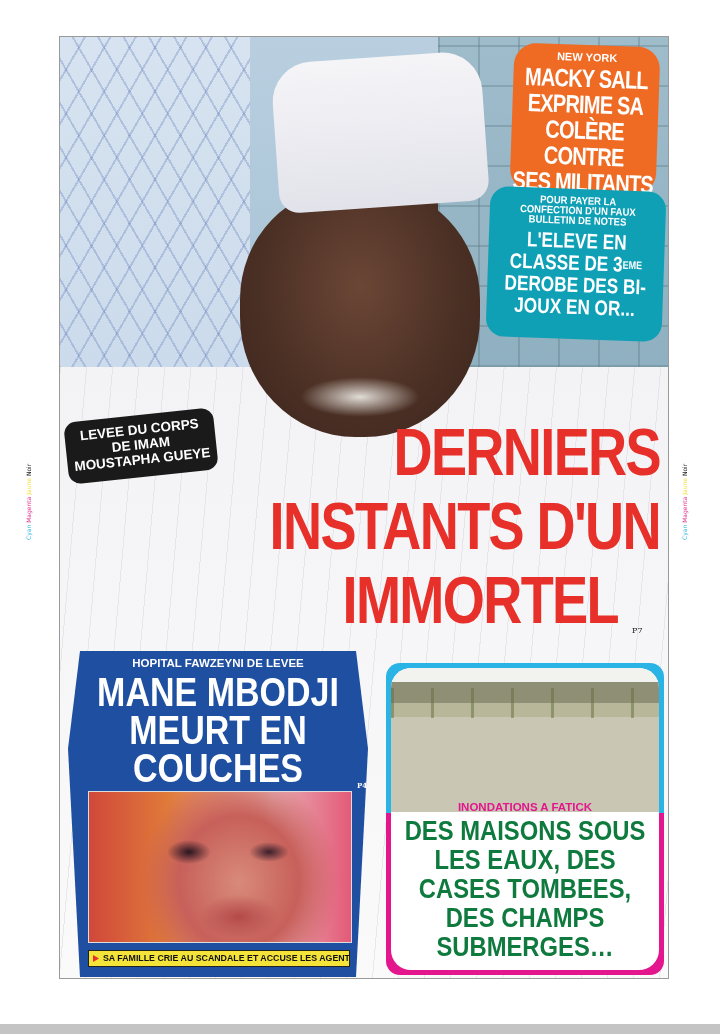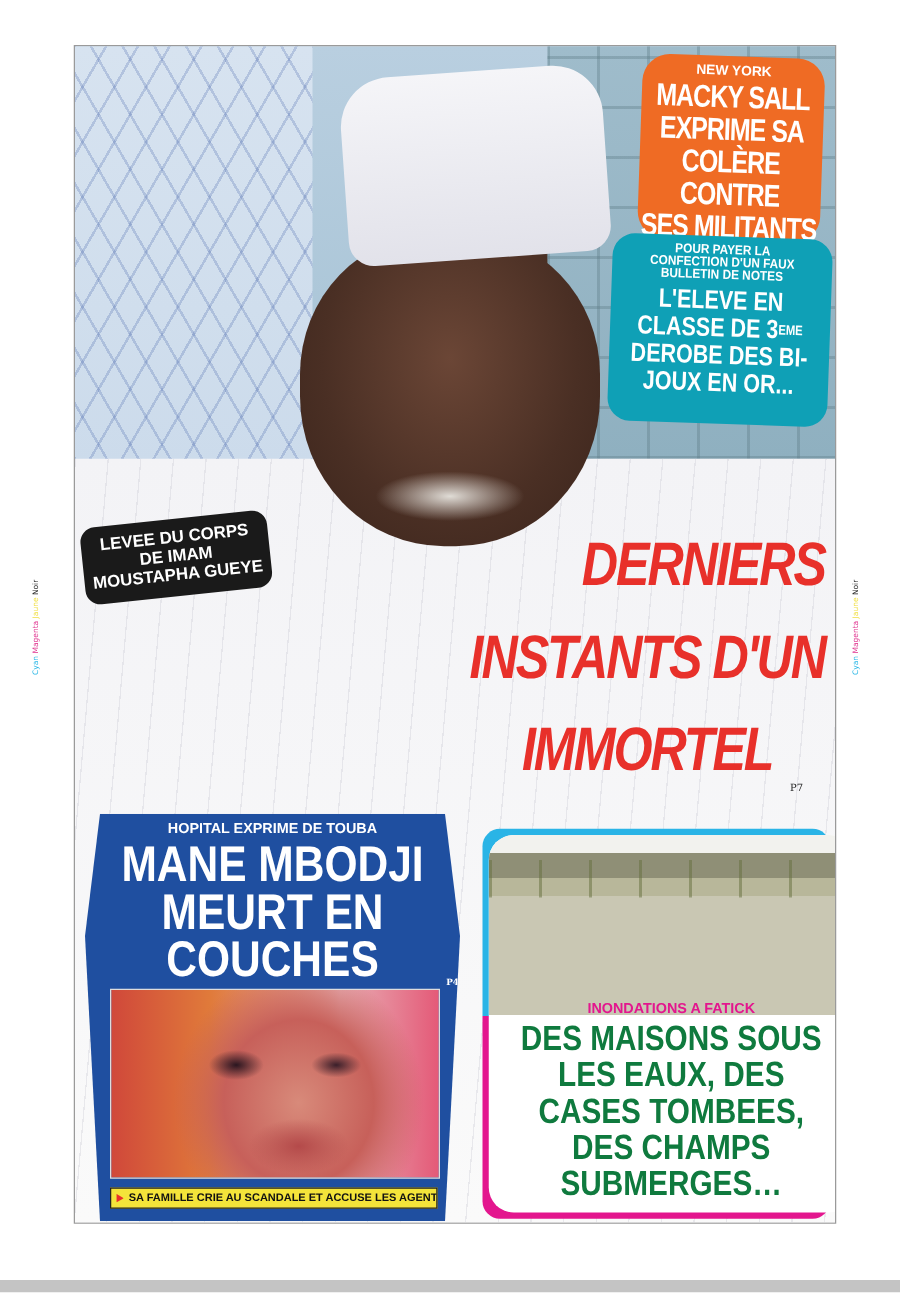--- a/index.html
+++ b/index.html
@@ -106,22 +106,22 @@
   .box-black {
     position:absolute; left:6px; top:378px; width:150px; height:62px;
     background:#1a1a1a; border-radius:12px; transform:rotate(-6deg);
     color:#fff; text-align:center; font-weight:bold; font-size:13.5px; line-height:15px;
     padding-top:7px; box-sizing:border-box;
   }
 
   
   .headline {
     position:absolute; left:40px; top:378px; width:560px; text-align:right;
-    color:#e8302a; font-weight:900; font-style:italic; font-family:"Liberation Sans", sans-serif;
-    font-size:49px; line-height:74px; letter-spacing:-2px;
+    color:#e8302a; font-weight:900; font-family:"Liberation Sans", sans-serif;
+    font-size:66px; line-height:74px; letter-spacing:-2px;
   }
   .headline .line { display:block; transform:scaleX(.82); transform-origin:right top; white-space:nowrap; }
   .p7 { position:absolute; left:572px; top:589px; font-family:"DejaVu Serif", serif; font-size:8px; font-weight:normal; color:#222; }
 
   
   .box-blue {
     position:absolute; left:8px; top:614px; width:300px; height:326px;
     background:#1f4fa0; clip-path:polygon(4% 0%, 96% 0%, 100% 30%, 96% 100%, 4% 100%, 0% 30%);
     color:#fff; text-align:center;
   }
@@ -149,21 +149,21 @@
     position:absolute; left:4px; top:4px; width:6px; height:7px; background:#e8302a;
     clip-path:polygon(0 0, 100% 50%, 0 100%);
   }
 
   
   .box-flood {
     position:absolute; left:326px; top:626px; width:278px; height:312px;
     background:linear-gradient(180deg,#2ab4e6 0 48%, #e3168e 48% 100%);
     border-radius:14px; padding:5px; box-sizing:border-box;
   }
-  .box-flood .inner { position:relative; width:100%; height:100%; background:#fff; border-radius:20px; overflow:hidden;padding-left:24px; }
+  .box-flood .inner { position:relative; width:100%; height:100%; background:#fff; border-radius:20px; overflow:hidden; }
   .photo-flood {
     position:absolute; left:0; top:0; width:100%; height:144px;
     background:
       linear-gradient(180deg, #f2f2ee 0 10%, #8f8f76 10% 24%, #b8b79a 24% 34%, #c9c7b3 34% 100%);
   }
   .photo-flood .trees { position:absolute; left:0; top:20px; width:100%; height:30px;
     background:repeating-linear-gradient(90deg, rgba(100,110,60,.5) 0 3px, transparent 3px 40px); }
   .flood-kicker { position:absolute; left:0; right:0; top:133px; text-align:center; color:#e3168e; font-weight:bold; font-size:11.5px; }
   .flood-head {
     position:absolute; left:-10px; right:-10px; top:148px; text-align:center; color:#0f7a3e;
@@ -232,21 +232,21 @@
   </div>
 
   <div class="headline">
     <span class="line">DERNIERS</span>
     <span class="line">INSTANTS D'UN</span>
     <span class="line" style="margin-right:42px">IMMORTEL</span>
   </div>
   <div class="p7">P7</div>
 
   <div class="box-blue">
-    <div class="kicker">HOPITAL EXPRIME DE TOUBA</div>
+    <div class="kicker">HOPITAL FAWZEYNI DE LEVEE</div>
     <div class="head">
       <div>MANE MBODJI</div>
       <div>MEURT EN</div>
       <div>COUCHES</div>
     </div>
     <div class="p4">P4</div>
     <div class="photo-woman"></div>
     <div class="caption-bar">
       <span class="bullet"></span>
       <span>SA FAMILLE CRIE AU SCANDALE ET ACCUSE LES AGENTS,</span>

